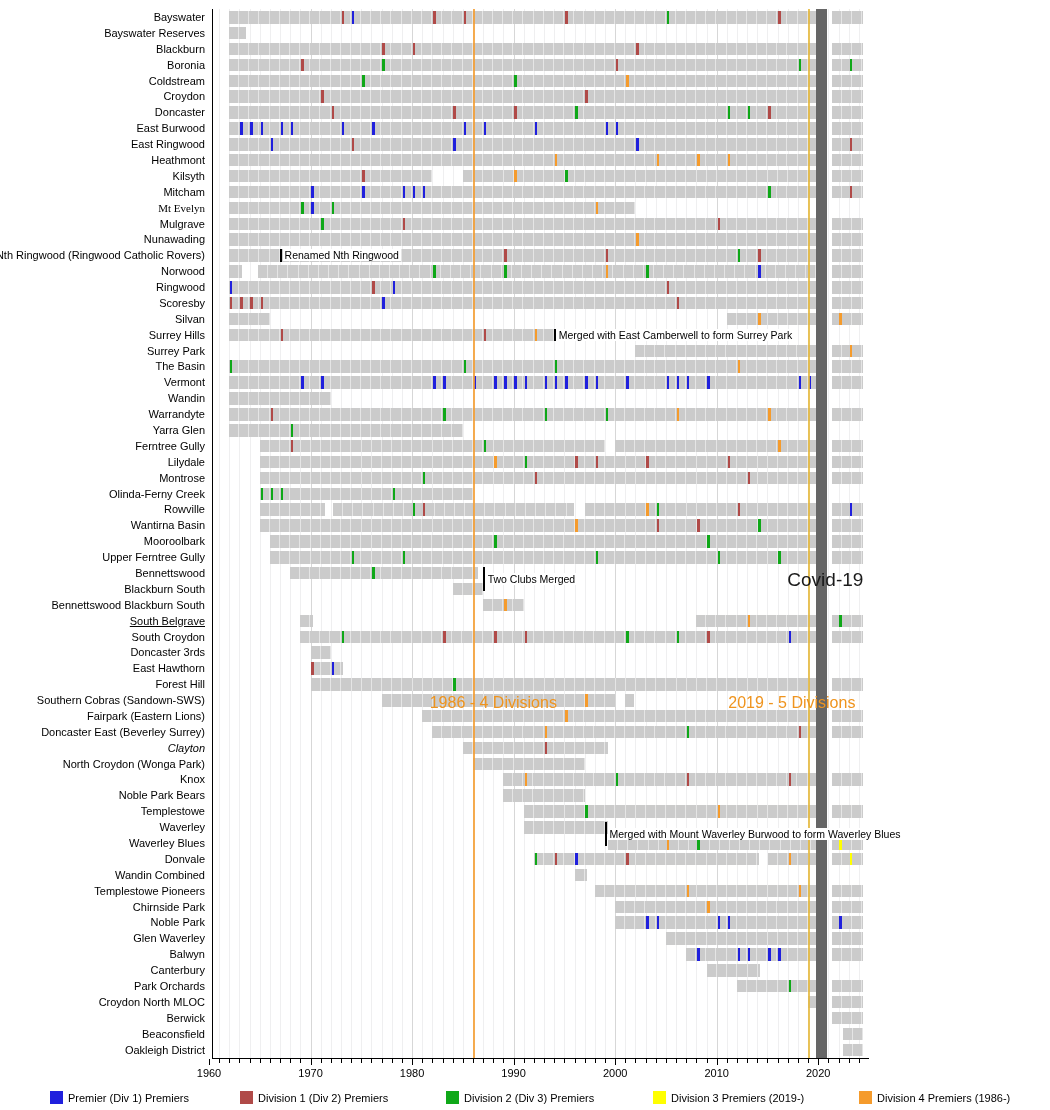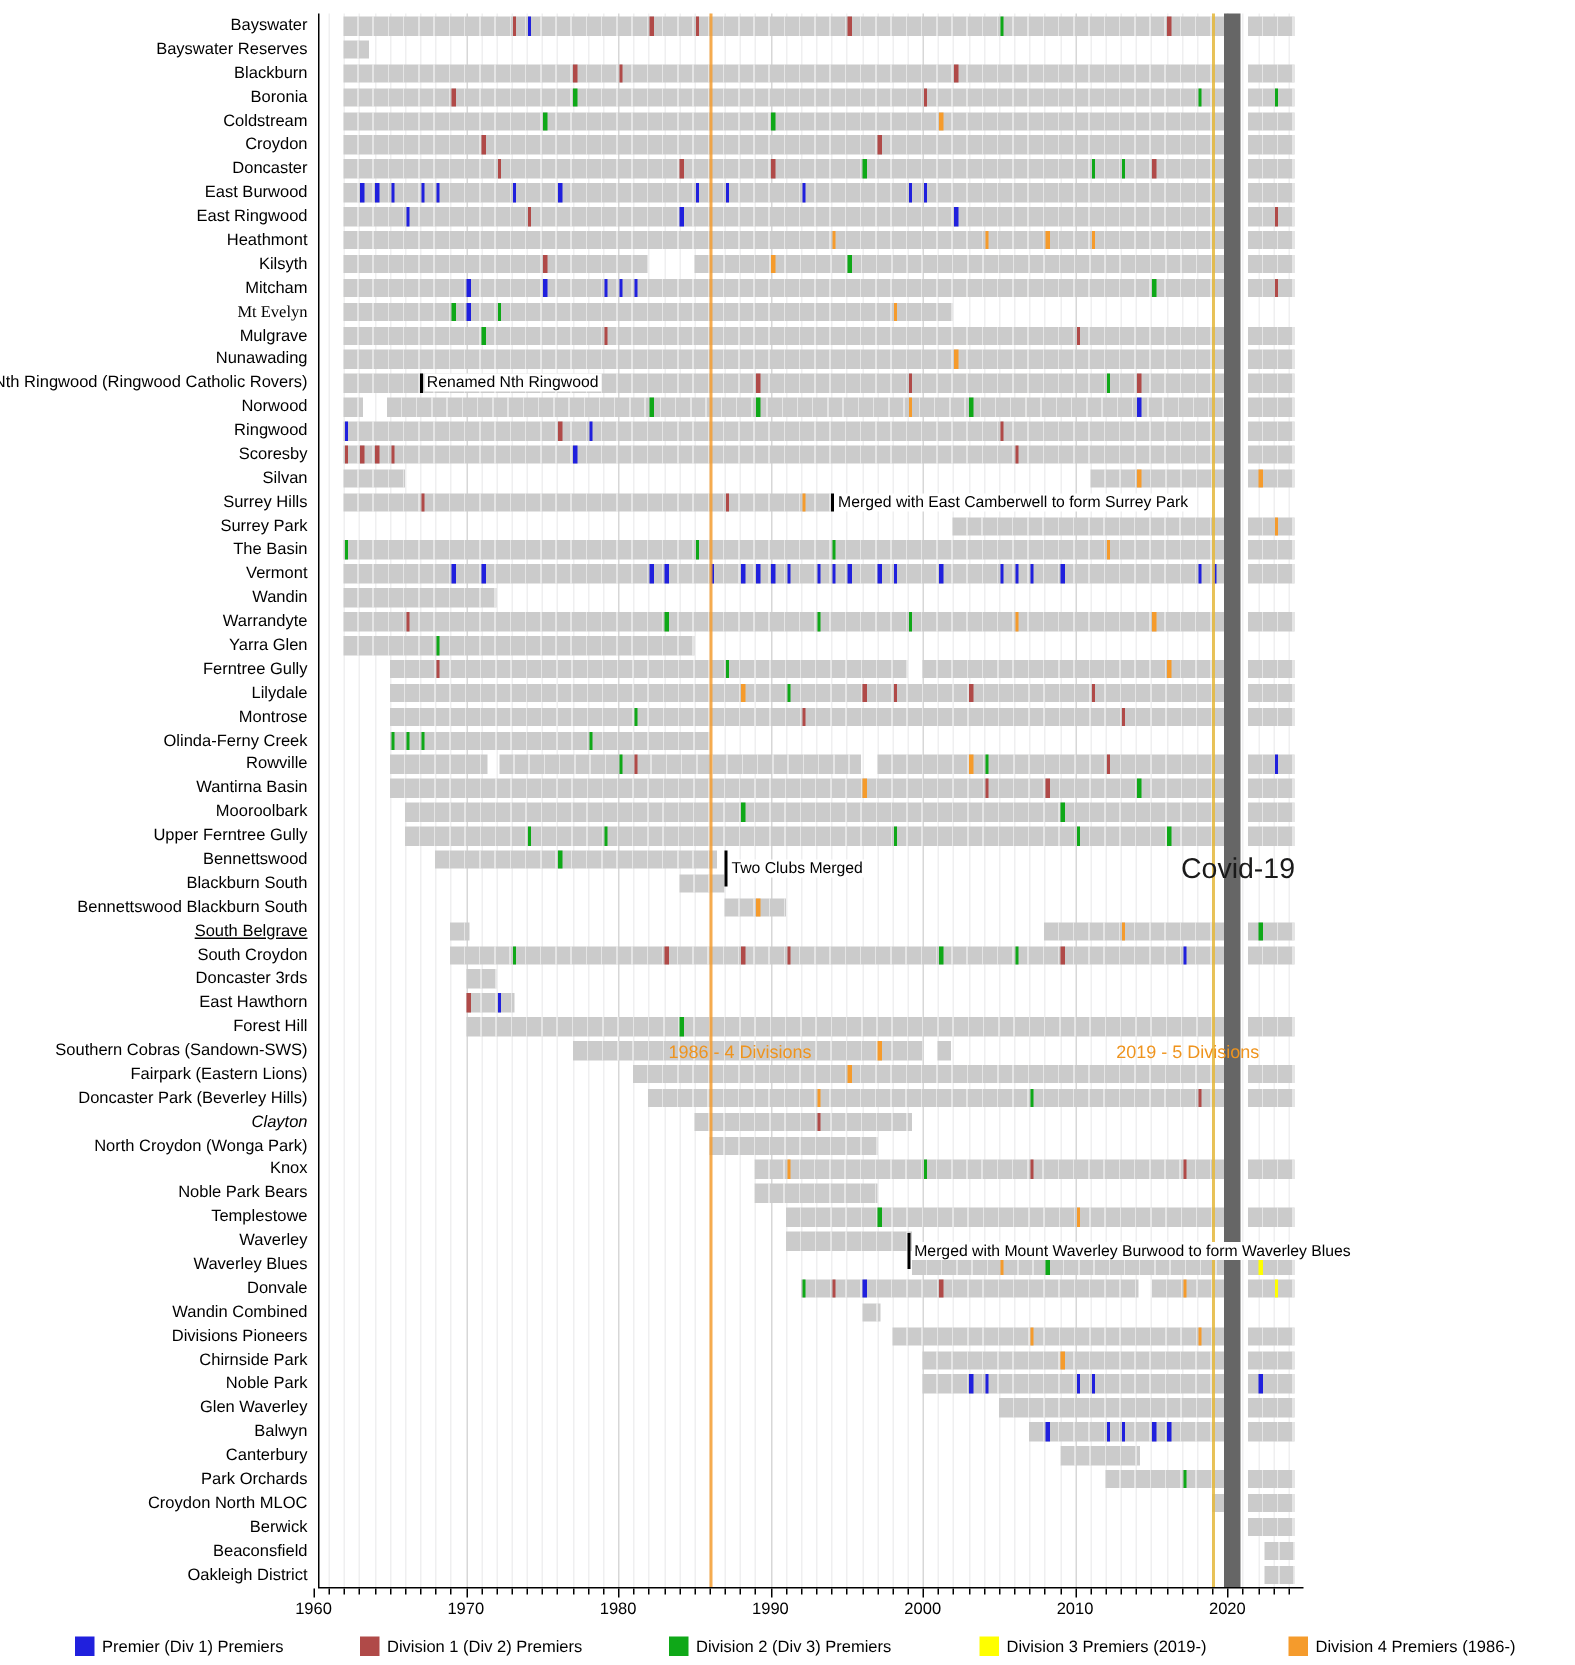--- a/index.html
+++ b/index.html
@@ -4,21 +4,21 @@
 <style>
   html,body{margin:0;padding:0;background:#fff;}
   #stage{position:relative;width:1050px;height:1110px;background:#fff;
          font-family:"Liberation Sans", sans-serif;color:#000;overflow:hidden;}
   .rowlabel{position:absolute;right:845px;white-space:nowrap;font-size:11px;line-height:13px;color:#000;}
   .gridline{position:absolute;width:1px;top:9px;height:1049px;}
   .bar{position:absolute;height:12.5px;background-color:#cbcbcb;
        background-image:repeating-linear-gradient(to right,rgba(255,255,255,0) 0px,rgba(255,255,255,0) 9.154px,rgba(255,255,255,0.5) 9.154px,rgba(255,255,255,0.5) 10.154px);}
   .tick{position:absolute;width:2.4px;height:12.5px;}
   .eraline{position:absolute;top:9px;height:1049px;width:1.6px;opacity:.85;}
-  .eralabel{position:absolute;font-size:12px;white-space:nowrap;transform:translateX(-50%);}
+  .eralabel{position:absolute;font-size:16px;white-space:nowrap;transform:translateX(-50%);}
   .covidband{position:absolute;top:9px;height:1049px;background:#666;}
   .covid{position:absolute;font-size:19px;color:#1a1a1a;white-space:nowrap;transform:translateX(-50%);}
   .anline{position:absolute;width:1.5px;background:#000;}
   .antext{position:absolute;font-size:10.5px;line-height:12px;background:#fff;padding:0 2px;white-space:nowrap;}
   .axisline{position:absolute;background:#000;}
   .axistick{position:absolute;width:1px;background:#000;}
   .axislabel{position:absolute;font-size:11px;transform:translateX(-50%);white-space:nowrap;}
   .legenditem{position:absolute;top:1091px;}
   .legendswatch{position:absolute;width:13px;height:13px;}
   .legendtext{position:absolute;left:18px;top:1px;font-size:11px;white-space:nowrap;}
@@ -469,31 +469,31 @@
       <div class="rowlabel" style="top: 566.975px;">Bennettswood</div>
       <div class="rowlabel" style="top: 582.86px;">Blackburn South</div>
       <div class="rowlabel" style="top: 598.745px;">Bennettswood Blackburn South</div>
       <div class="rowlabel" style="top: 614.63px; text-decoration: underline;">South Belgrave</div>
       <div class="rowlabel" style="top: 630.515px;">South Croydon</div>
       <div class="rowlabel" style="top: 646.4px;">Doncaster 3rds</div>
       <div class="rowlabel" style="top: 662.285px;">East Hawthorn</div>
       <div class="rowlabel" style="top: 678.17px;">Forest Hill</div>
       <div class="rowlabel" style="top: 694.055px;">Southern Cobras (Sandown-SWS)</div>
       <div class="rowlabel" style="top: 709.94px;">Fairpark (Eastern Lions)</div>
-      <div class="rowlabel" style="top: 725.825px;">Doncaster Park (Beverley Hills)</div>
+      <div class="rowlabel" style="top: 725.825px;">Doncaster East (Beverley Surrey)</div>
       <div class="rowlabel" style="top: 741.71px; font-style: italic;">Clayton</div>
       <div class="rowlabel" style="top: 757.595px;">North Croydon (Wonga Park)</div>
       <div class="rowlabel" style="top: 773.48px;">Knox</div>
       <div class="rowlabel" style="top: 789.365px;">Noble Park Bears</div>
       <div class="rowlabel" style="top: 805.25px;">Templestowe</div>
       <div class="rowlabel" style="top: 821.135px;">Waverley</div>
       <div class="rowlabel" style="top: 837.02px;">Waverley Blues</div>
       <div class="rowlabel" style="top: 852.905px;">Donvale</div>
       <div class="rowlabel" style="top: 868.79px;">Wandin Combined</div>
-      <div class="rowlabel" style="top: 884.675px;">Divisions Pioneers</div>
+      <div class="rowlabel" style="top: 884.675px;">Templestowe Pioneers</div>
       <div class="rowlabel" style="top: 900.56px;">Chirnside Park</div>
       <div class="rowlabel" style="top: 916.445px;">Noble Park</div>
       <div class="rowlabel" style="top: 932.33px;">Glen Waverley</div>
       <div class="rowlabel" style="top: 948.215px;">Balwyn</div>
       <div class="rowlabel" style="top: 964.1px;">Canterbury</div>
       <div class="rowlabel" style="top: 979.985px;">Park Orchards</div>
       <div class="rowlabel" style="top: 995.87px;">Croydon North MLOC</div>
       <div class="rowlabel" style="top: 1011.75px;">Berwick</div>
       <div class="rowlabel" style="top: 1027.64px;">Beaconsfield</div>
       <div class="rowlabel" style="top: 1043.53px;">Oakleigh District</div>

